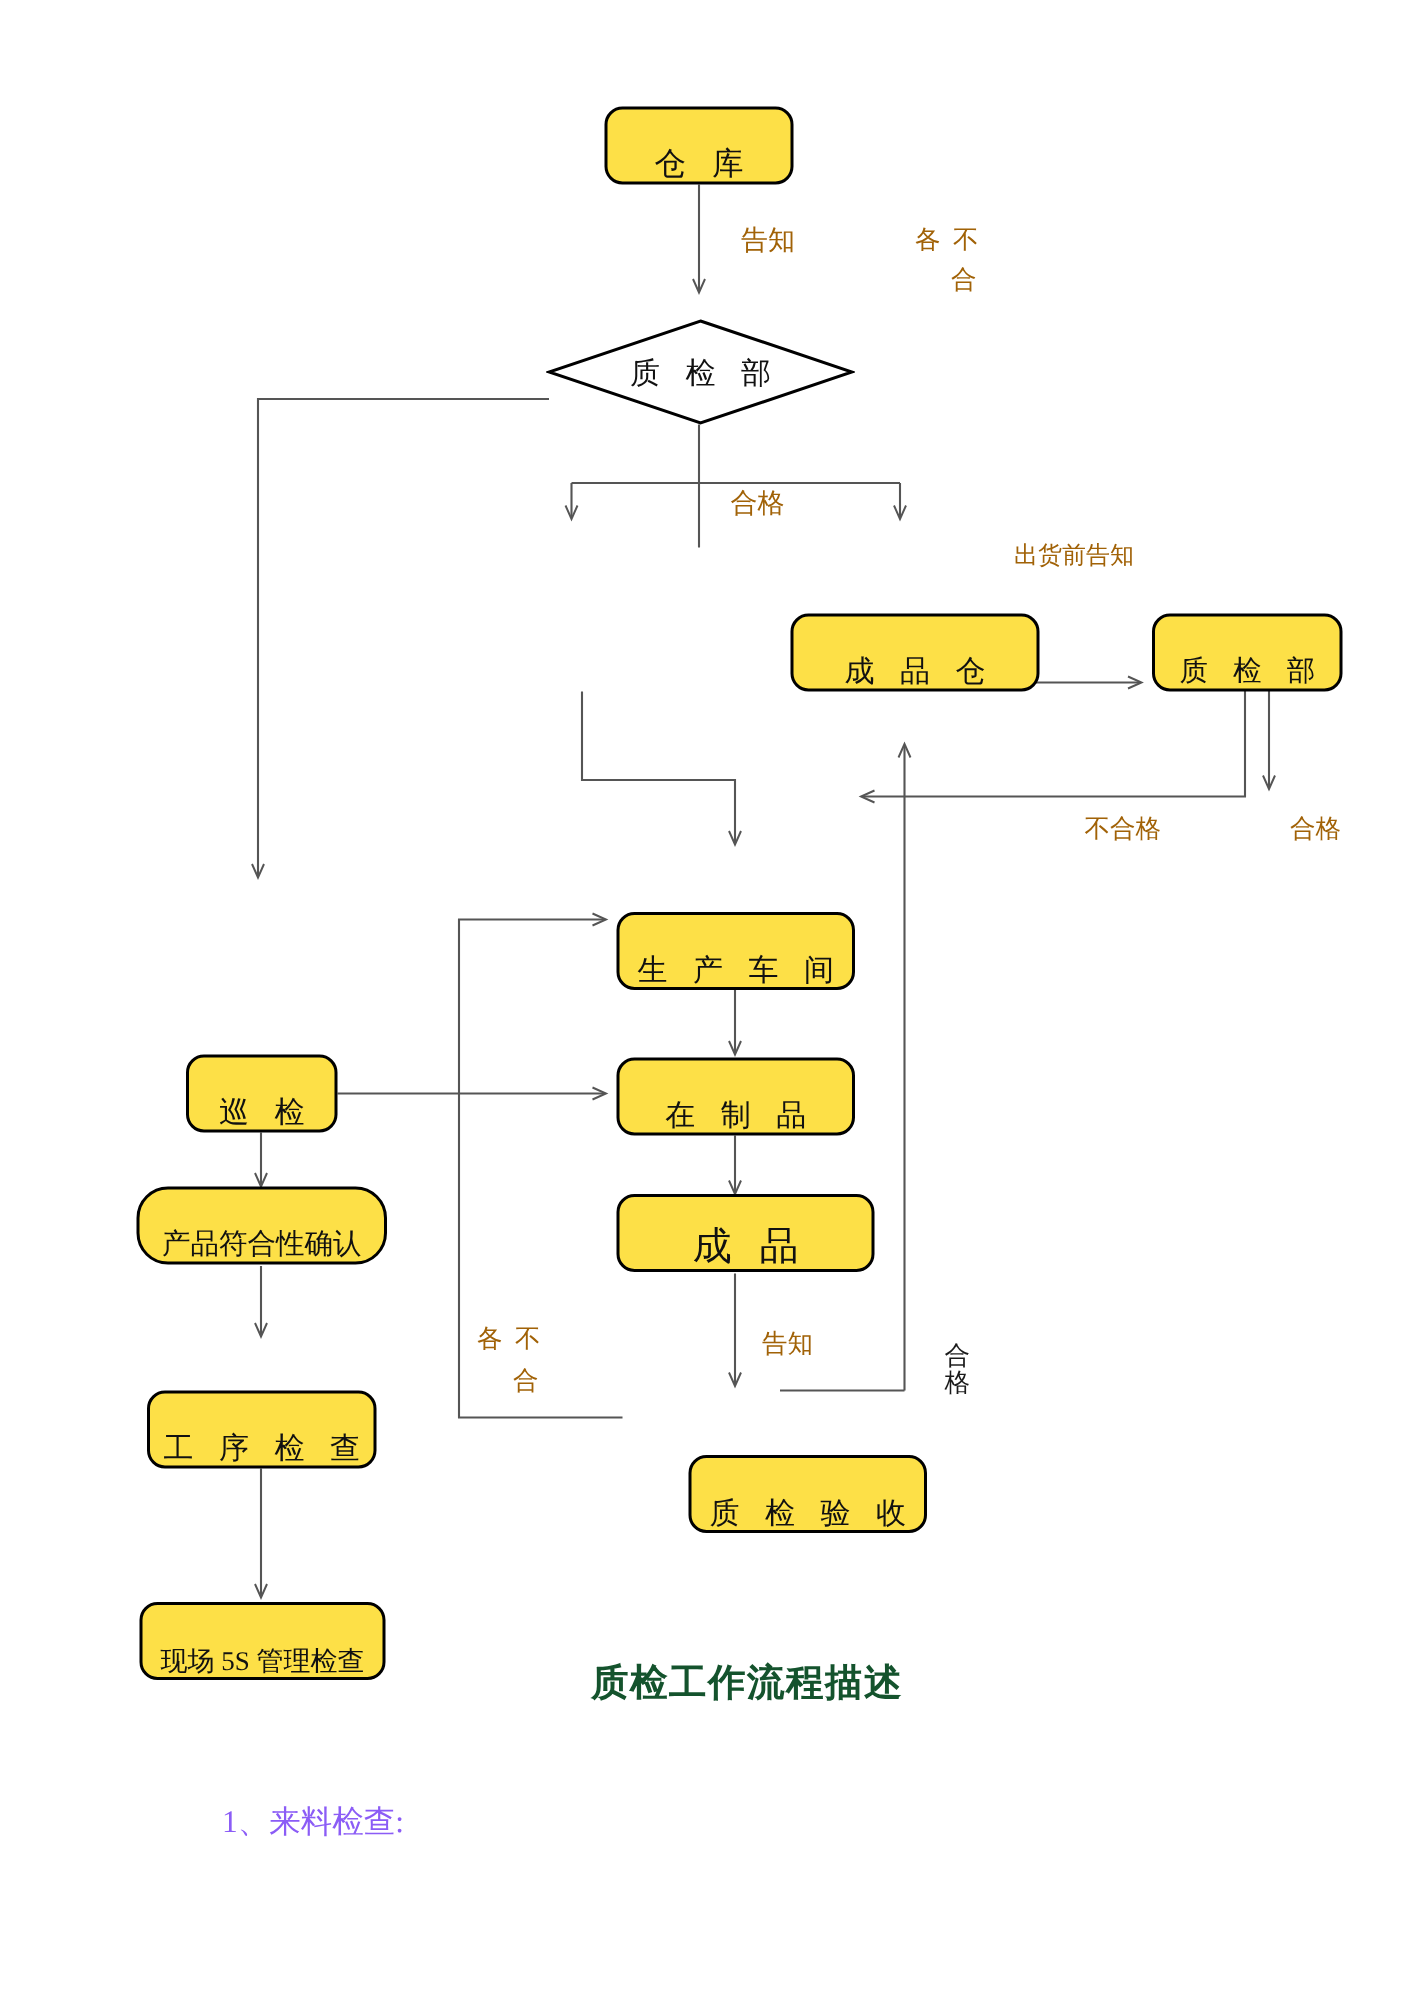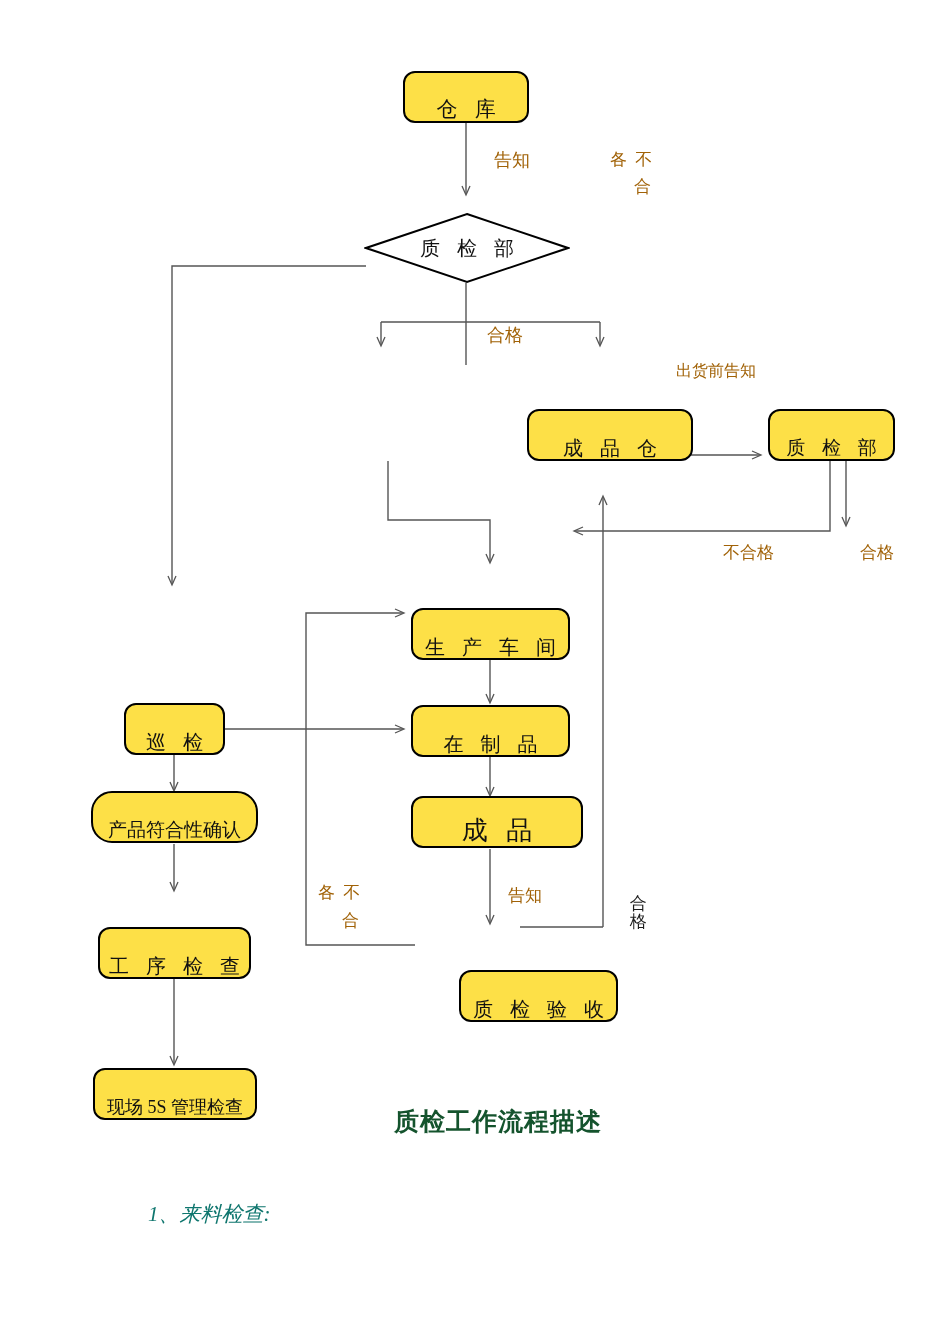--- a/index.html
+++ b/index.html
@@ -79,23 +79,22 @@
   .section-title {
     position: absolute;
     z-index: 5;
     font-weight: bold;
     color: #14532d;
     white-space: nowrap;
   }
   .body-text {
     position: absolute;
     z-index: 5;
-    color: #0f766e;
+    color: #8b5cf6;
     white-space: nowrap;
-    font-style: italic;
   }
 </style>
 </head>
 <body>
 
 <div id="page">
 
   <svg id="wires" viewBox="0 0 950 1344" xmlns="http://www.w3.org/2000/svg">
     <defs>
       <marker id="ah" markerWidth="12" markerHeight="12" refX="9" refY="5" orient="auto" markerUnits="userSpaceOnUse">

